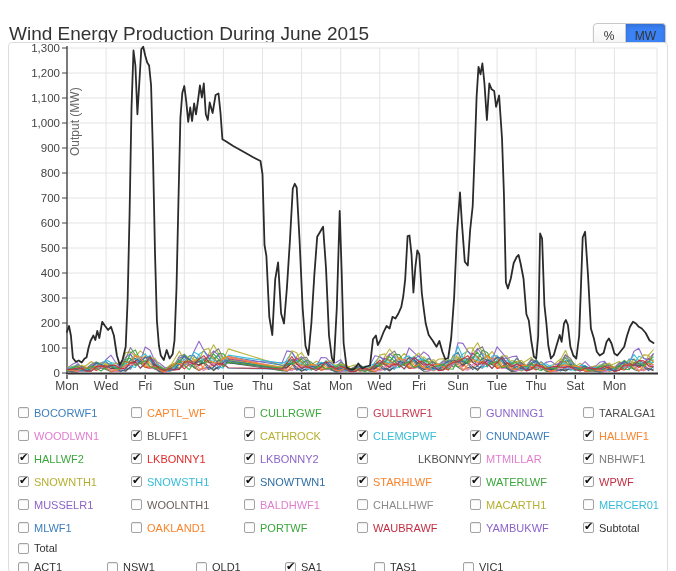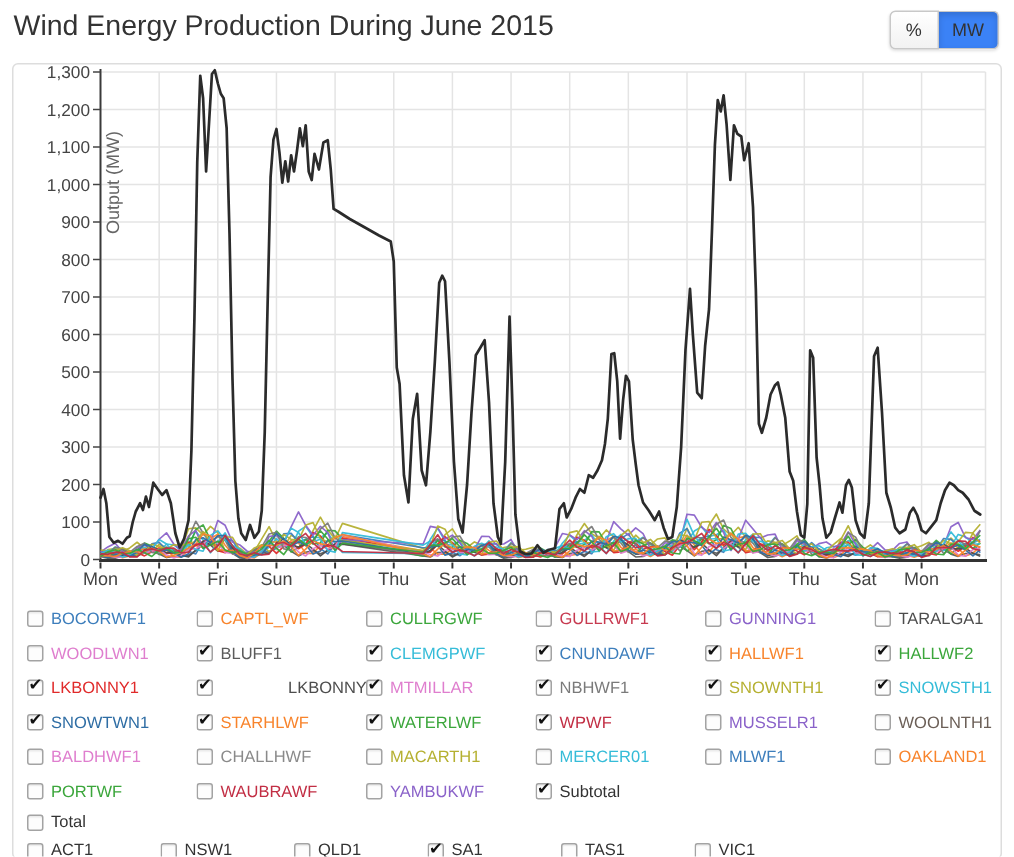--- a/index.html
+++ b/index.html
@@ -1,21 +1,21 @@
 <!DOCTYPE html>
 <html><head>
 <meta charset="utf-8">
 <style>
   * { box-sizing: border-box; }
   html,body { margin:0; padding:0; }
   body {
     width:676px; height:571px; overflow:hidden; position:relative;
     background:#fff; font-family:"Liberation Sans", sans-serif;
   }
-  .header { position:absolute; left:0; top:0; width:676px; height:42px; }
+  .header { position:absolute; left:0; top:16px; width:676px; height:42px; }
   .title { position:absolute; left:9px; top:7px; font-size:19px; color:#333; }
   .btn-group { position:absolute; right:10px; top:7px; display:inline-flex; border-radius:4px;
                box-shadow:0 1px 2px rgba(0,0,0,.12); }
   .btn { min-width:33px; padding:5px 9px 5px; font-size:12px; color:#333; text-align:center;
          background:linear-gradient(#ffffff,#f2f2f2); border:1px solid #c8c8c8; cursor:pointer; }
   .btn-left  { border-radius:4px 0 0 4px; }
   .btn-right { border-radius:0 4px 4px 0; border-left:none; }
   .btn.active { background:#3b82f6; box-shadow:inset 0 2px 4px rgba(0,0,0,.15); }
   .panel { position:absolute; left:8px; right:8px; top:42px; bottom:-2px;
            border:1px solid #ddd; border-radius:4px; background:#fff; overflow:hidden; }
@@ -190,37 +190,45 @@
         <div class="item">
           <span class="cb" role="checkbox" aria-checked="false"></span>
           <span class="lbl" style="color: rgb(223, 126, 206);">WOODLWN1</span>
         </div>
         <div class="item">
           <span class="cb checked" role="checkbox" aria-checked="true"></span>
           <span class="lbl" style="color: rgb(92, 92, 92);">BLUFF1</span>
         </div>
         <div class="item">
           <span class="cb checked" role="checkbox" aria-checked="true"></span>
+          <span class="lbl" style="color: rgb(181, 176, 49);">CATHROCK</span>
+        </div>
+        <div class="item">
+          <span class="cb checked" role="checkbox" aria-checked="true"></span>
           <span class="lbl" style="color: rgb(53, 188, 216);">CLEMGPWF</span>
         </div>
         <div class="item">
           <span class="cb checked" role="checkbox" aria-checked="true"></span>
           <span class="lbl" style="color: rgb(61, 126, 188);">CNUNDAWF</span>
         </div>
         <div class="item">
           <span class="cb checked" role="checkbox" aria-checked="true"></span>
           <span class="lbl" style="color: rgb(248, 132, 44);">HALLWF1</span>
         </div>
         <div class="item">
           <span class="cb checked" role="checkbox" aria-checked="true"></span>
           <span class="lbl" style="color: rgb(59, 166, 59);">HALLWF2</span>
         </div>
         <div class="item">
           <span class="cb checked" role="checkbox" aria-checked="true"></span>
           <span class="lbl" style="color: rgb(224, 42, 42);">LKBONNY1</span>
+        </div>
+        <div class="item">
+          <span class="cb checked" role="checkbox" aria-checked="true"></span>
+          <span class="lbl" style="color: rgb(138, 98, 201);">LKBONNY2</span>
         </div>
         <div class="item">
           <span class="cb checked" role="checkbox" aria-checked="true"></span>
           <span class="lbl" style="color: rgb(77, 77, 77); padding-left: 45px;">LKBONNY3</span>
         </div>
         <div class="item">
           <span class="cb checked" role="checkbox" aria-checked="true"></span>
           <span class="lbl" style="color: rgb(223, 126, 206);">MTMILLAR</span>
         </div>
         <div class="item">

